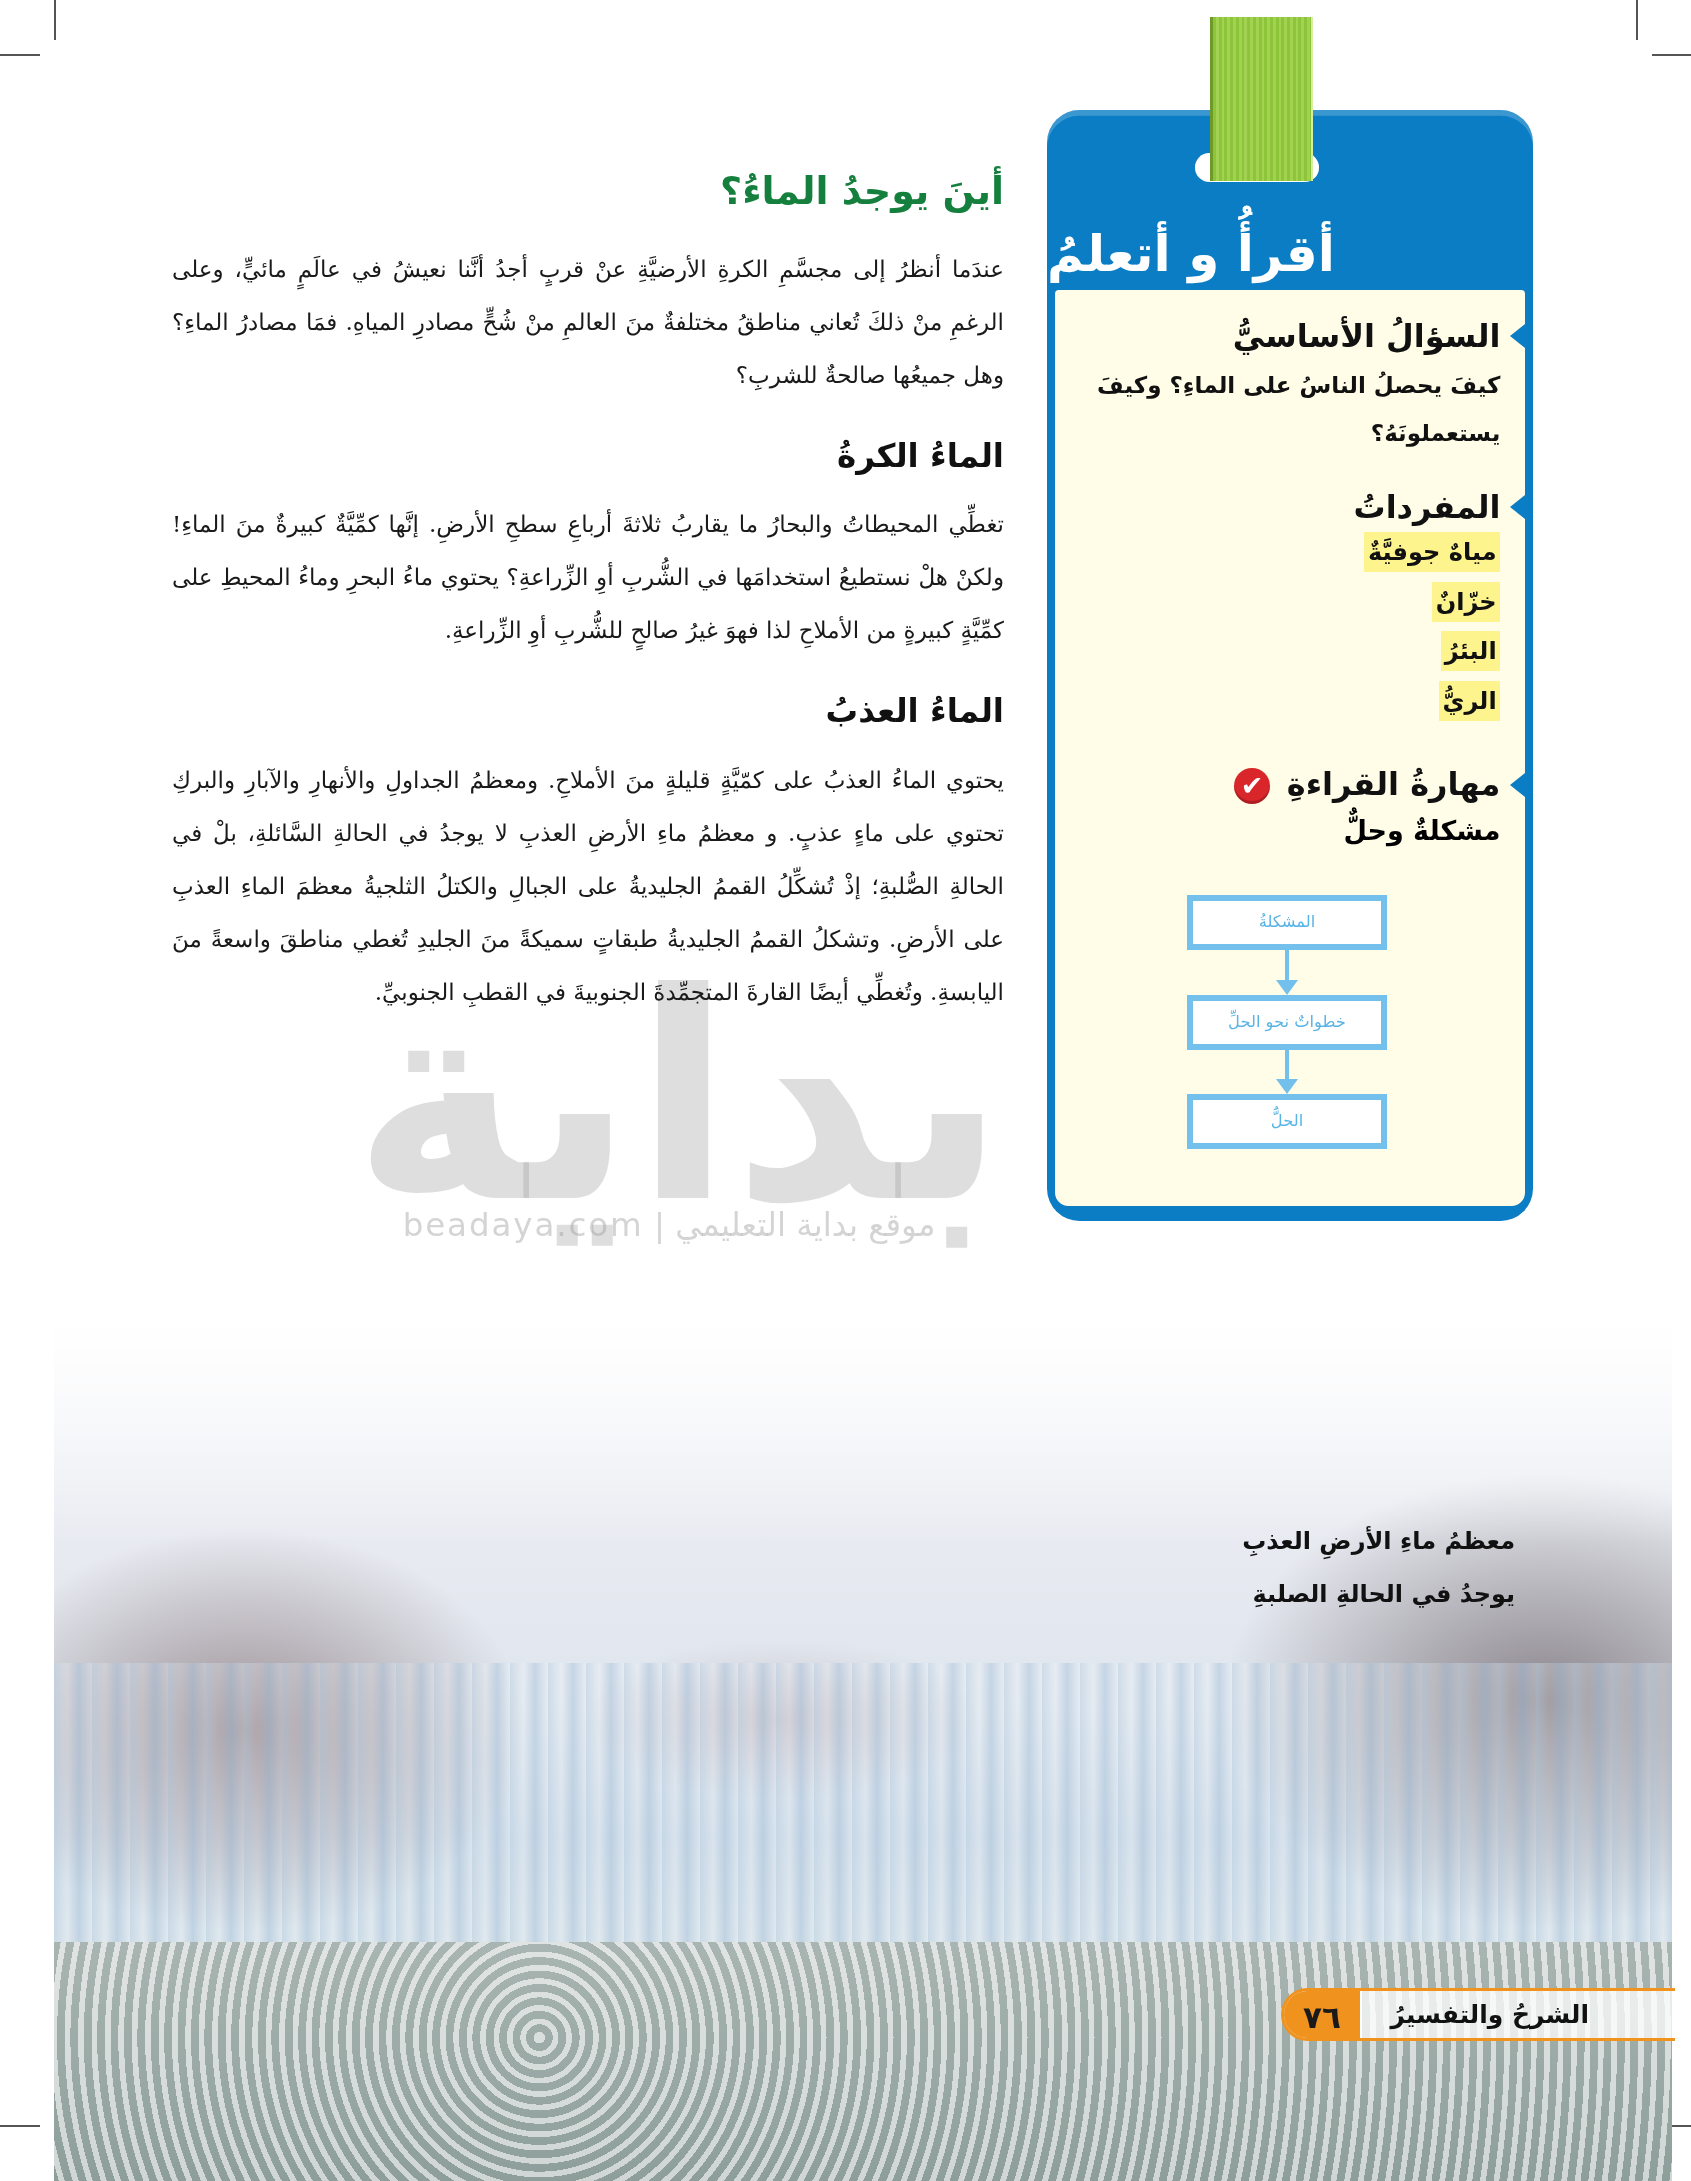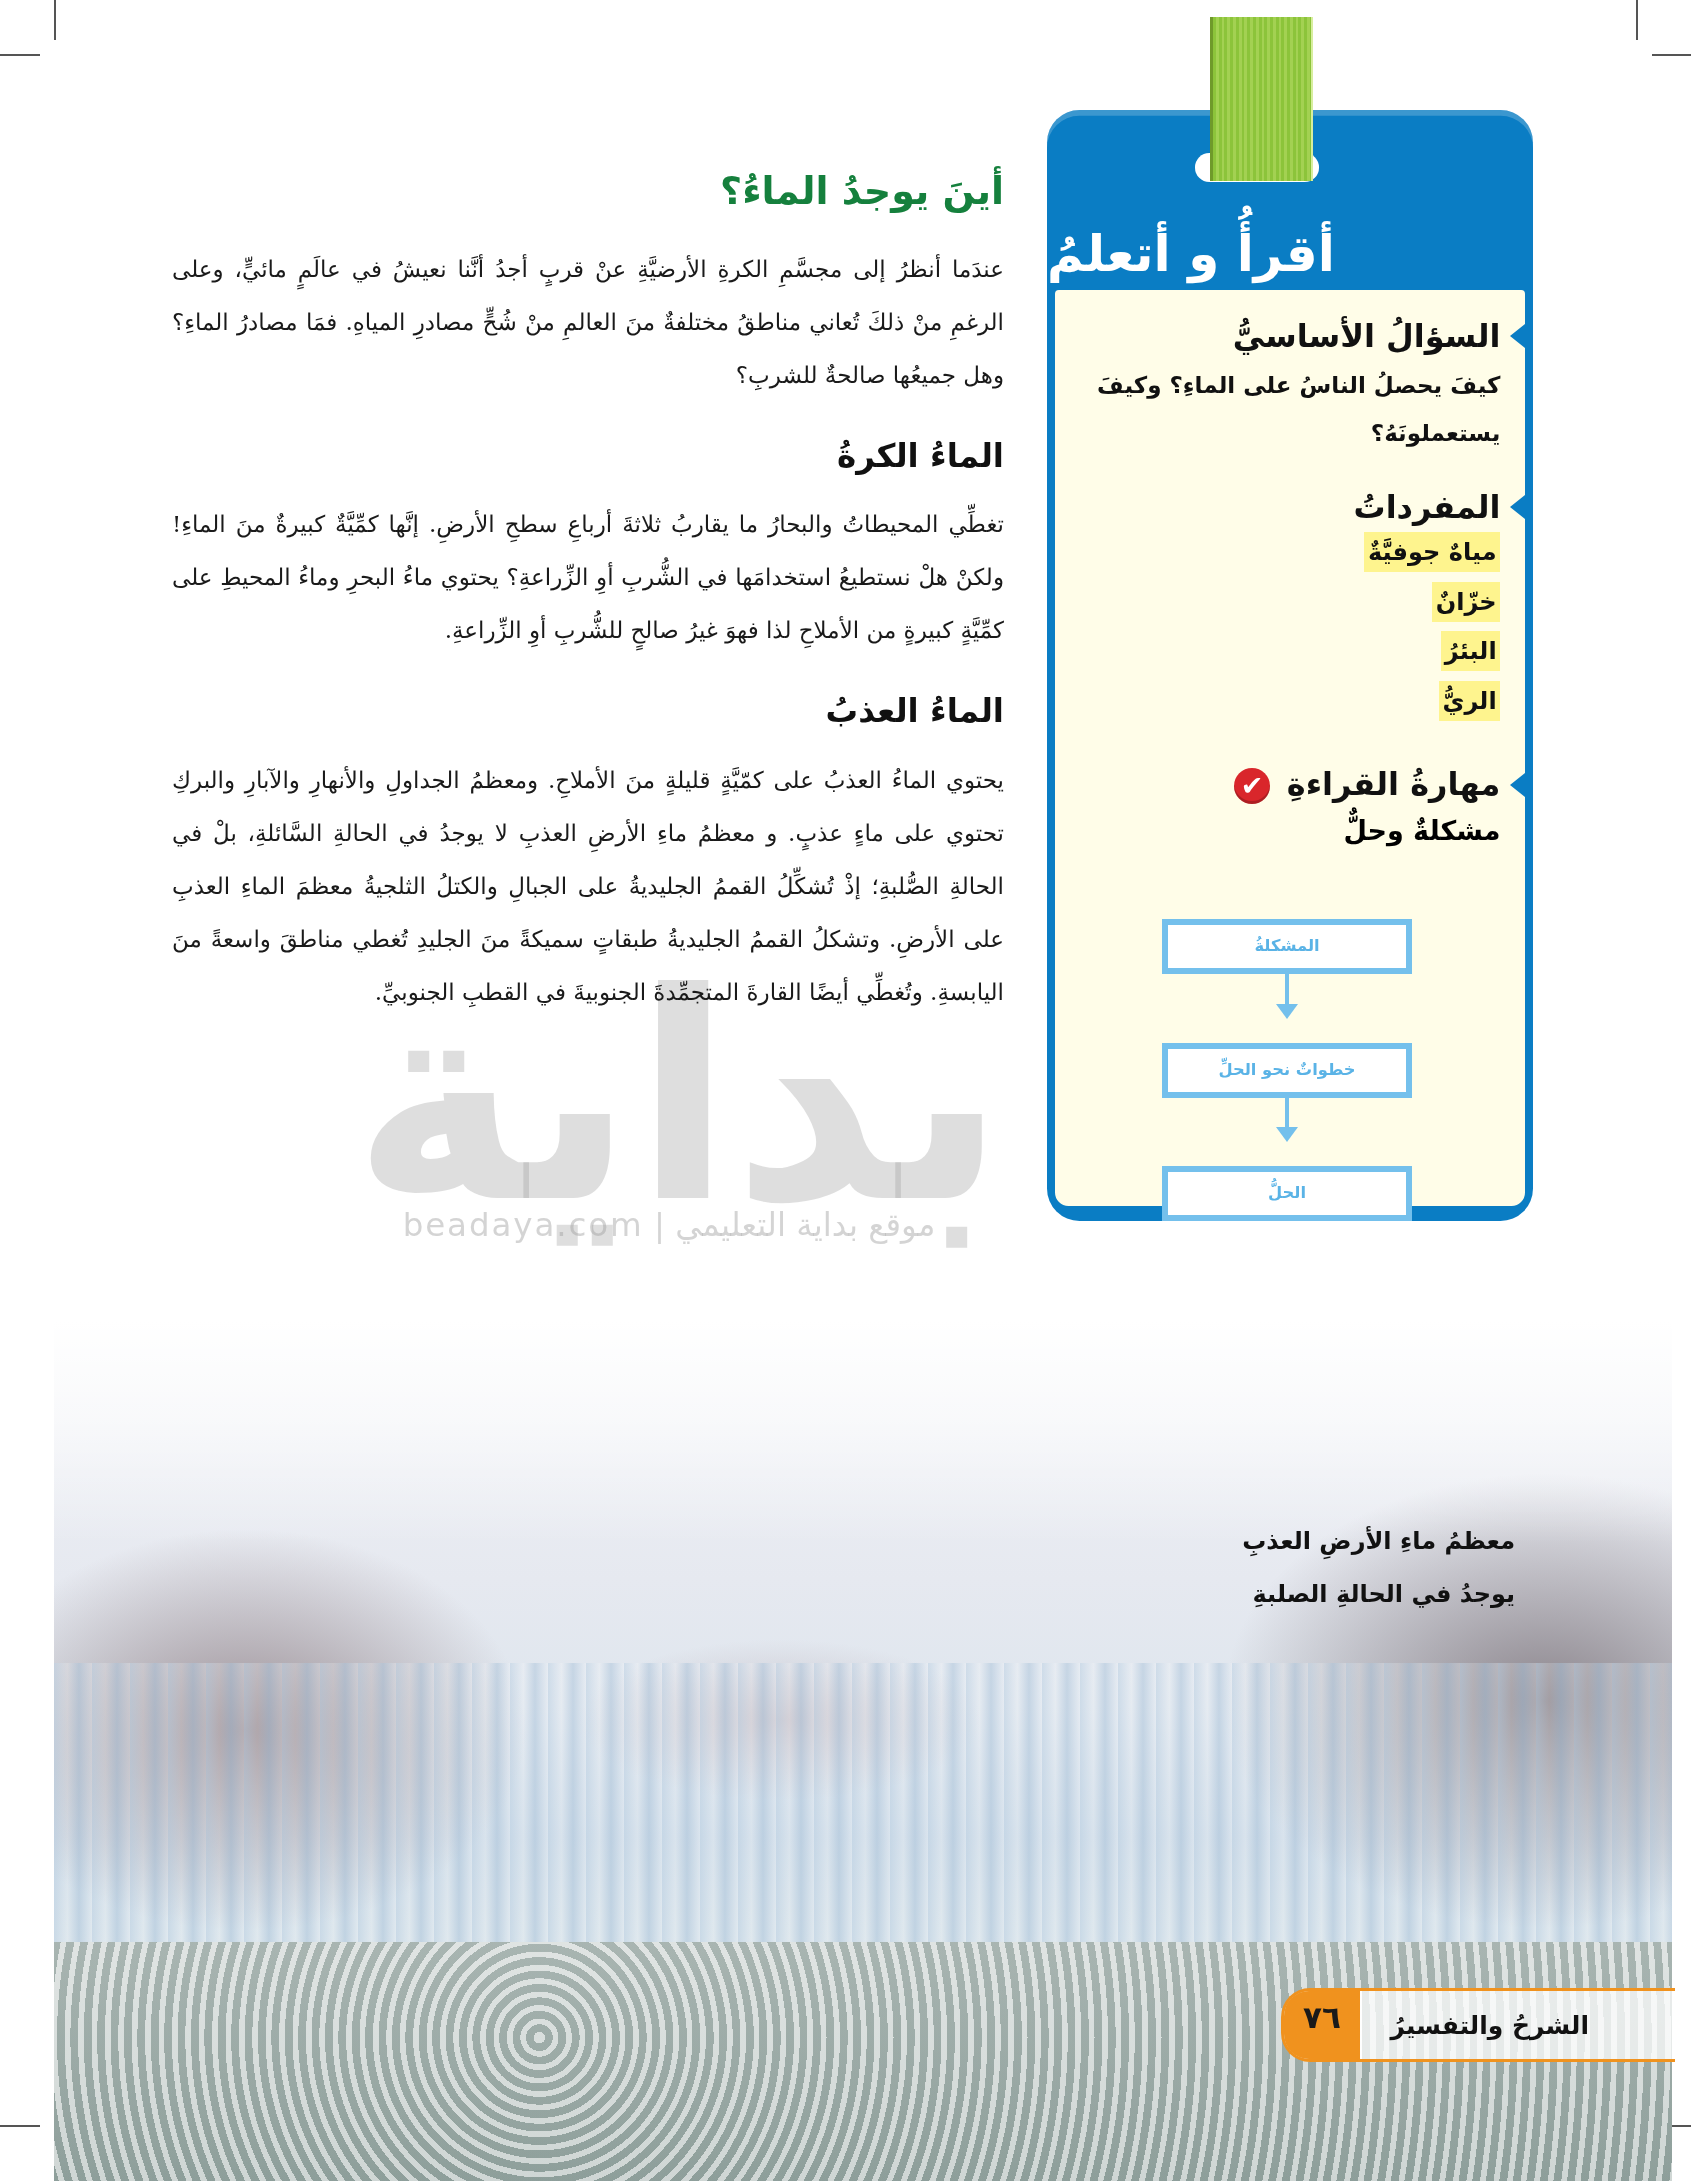--- a/index.html
+++ b/index.html
@@ -82,39 +82,39 @@
     background: #fef48e; font-weight: bold; font-size: 24px; line-height: 40px; padding: 0 3.8px; margin-bottom: 9.6px; color: #111;
   }
   .check {
     display: inline-block; width: 36px; height: 36px; border-radius: 50%; background: #d9262b;
     color: #fff; font-size: 27px; line-height: 36px; text-align: center; vertical-align: middle; margin-right: 5.7px;
     box-shadow: inset 0 -2.9px 0 rgba(0,0,0,0.2);
   }
   .skill { color: #000000; font-weight: bold; font-size: 27px; line-height: 44px; margin-bottom: 42px; }
   .flow { display: flex; flex-direction: column; align-items: center; }
   .flow .box {
-    width: 250px; height: 55px; background: #ffffff; border: 6.7px solid #74c0ec;
-    color: #5ab3e6; font-weight: bold; font-size: 16.3px; line-height: 42px; text-align: center; margin-top: 24px;
+    width: 200px; height: 55px; background: #ffffff; border: 6.7px solid #74c0ec;
+    color: #5ab3e6; font-weight: normal; font-size: 16.3px; line-height: 42px; text-align: center;
   }
   .flow .arrow { width: 3.8px; height: 31px; background: #74c0ec; position: relative; margin: 0 auto; }
   .flow .arrow::after {
     content: ""; position: absolute; left: -9.6px; bottom: -13.4px; width: 0; height: 0;
     border-left: 11.5px solid transparent; border-right: 11.5px solid transparent; border-top: 15.3px solid #74c0ec;
   }
   .flow .gap { height: 13.4px; }
 
   
   .caption {
     position: absolute; left: 1176px; top: 1515px; width: 339px; direction: rtl; text-align: right;
     font-weight: bold; font-size: 24px; line-height: 53px; color: #111;
   }
 
   
   .footer-tab {
-    position: absolute; left: 1281px; top: 1988px; width: 394px; height: 74px;
+    position: absolute; left: 1281px; top: 1988px; width: 394px; height: 53px;
     border: 3.8px solid #f0921e; border-right: none; border-radius: 29px 0 0 29px;
     background: rgba(255,255,255,0.75); display: flex; align-items: center; direction: ltr;
   }
   .footer-tab .page-no {
     width: 78px; height: 100%; background: #f0921e; border-radius: 25px 0 0 25px;
     color: #1a1a1a; font-weight: bold; font-size: 31px; text-align: center; line-height: 52px;
     border-right: 2.9px solid #fff; margin-right: 3.8px;
   }
   .footer-tab .label { flex: 1; text-align: right; padding-right: 86px; font-weight: bold; font-size: 25px; color: #111; direction: rtl; }
 </style>

